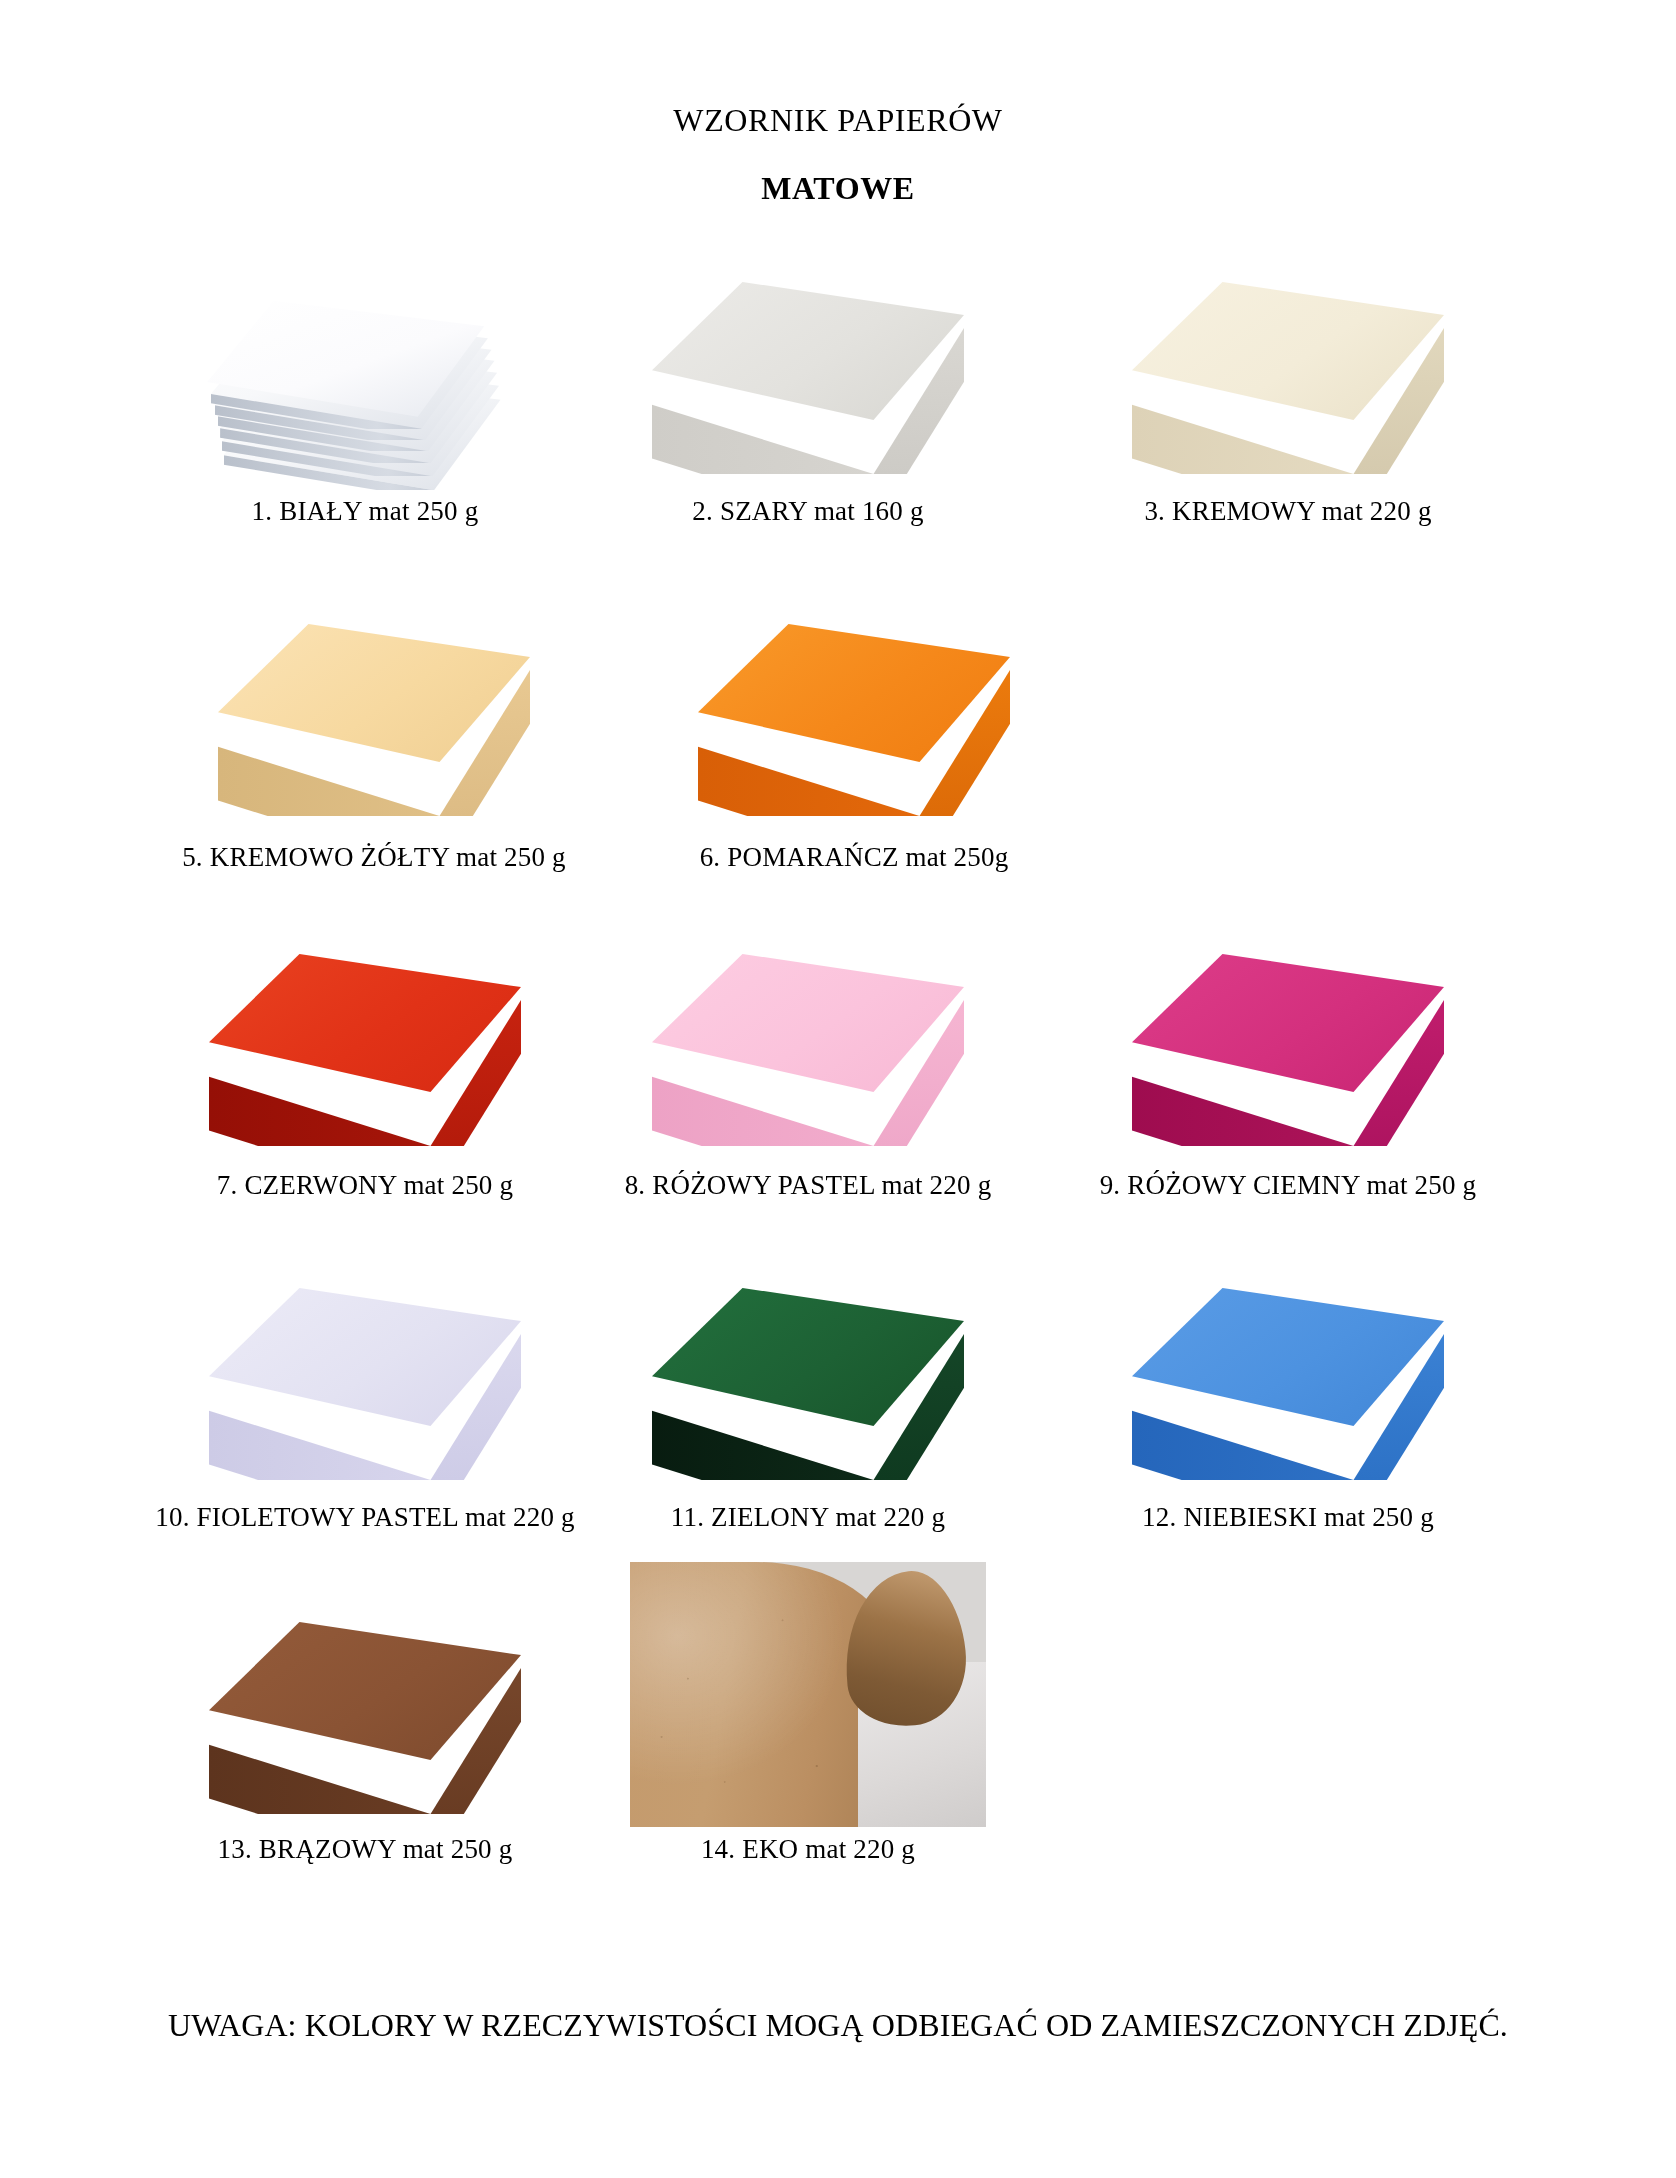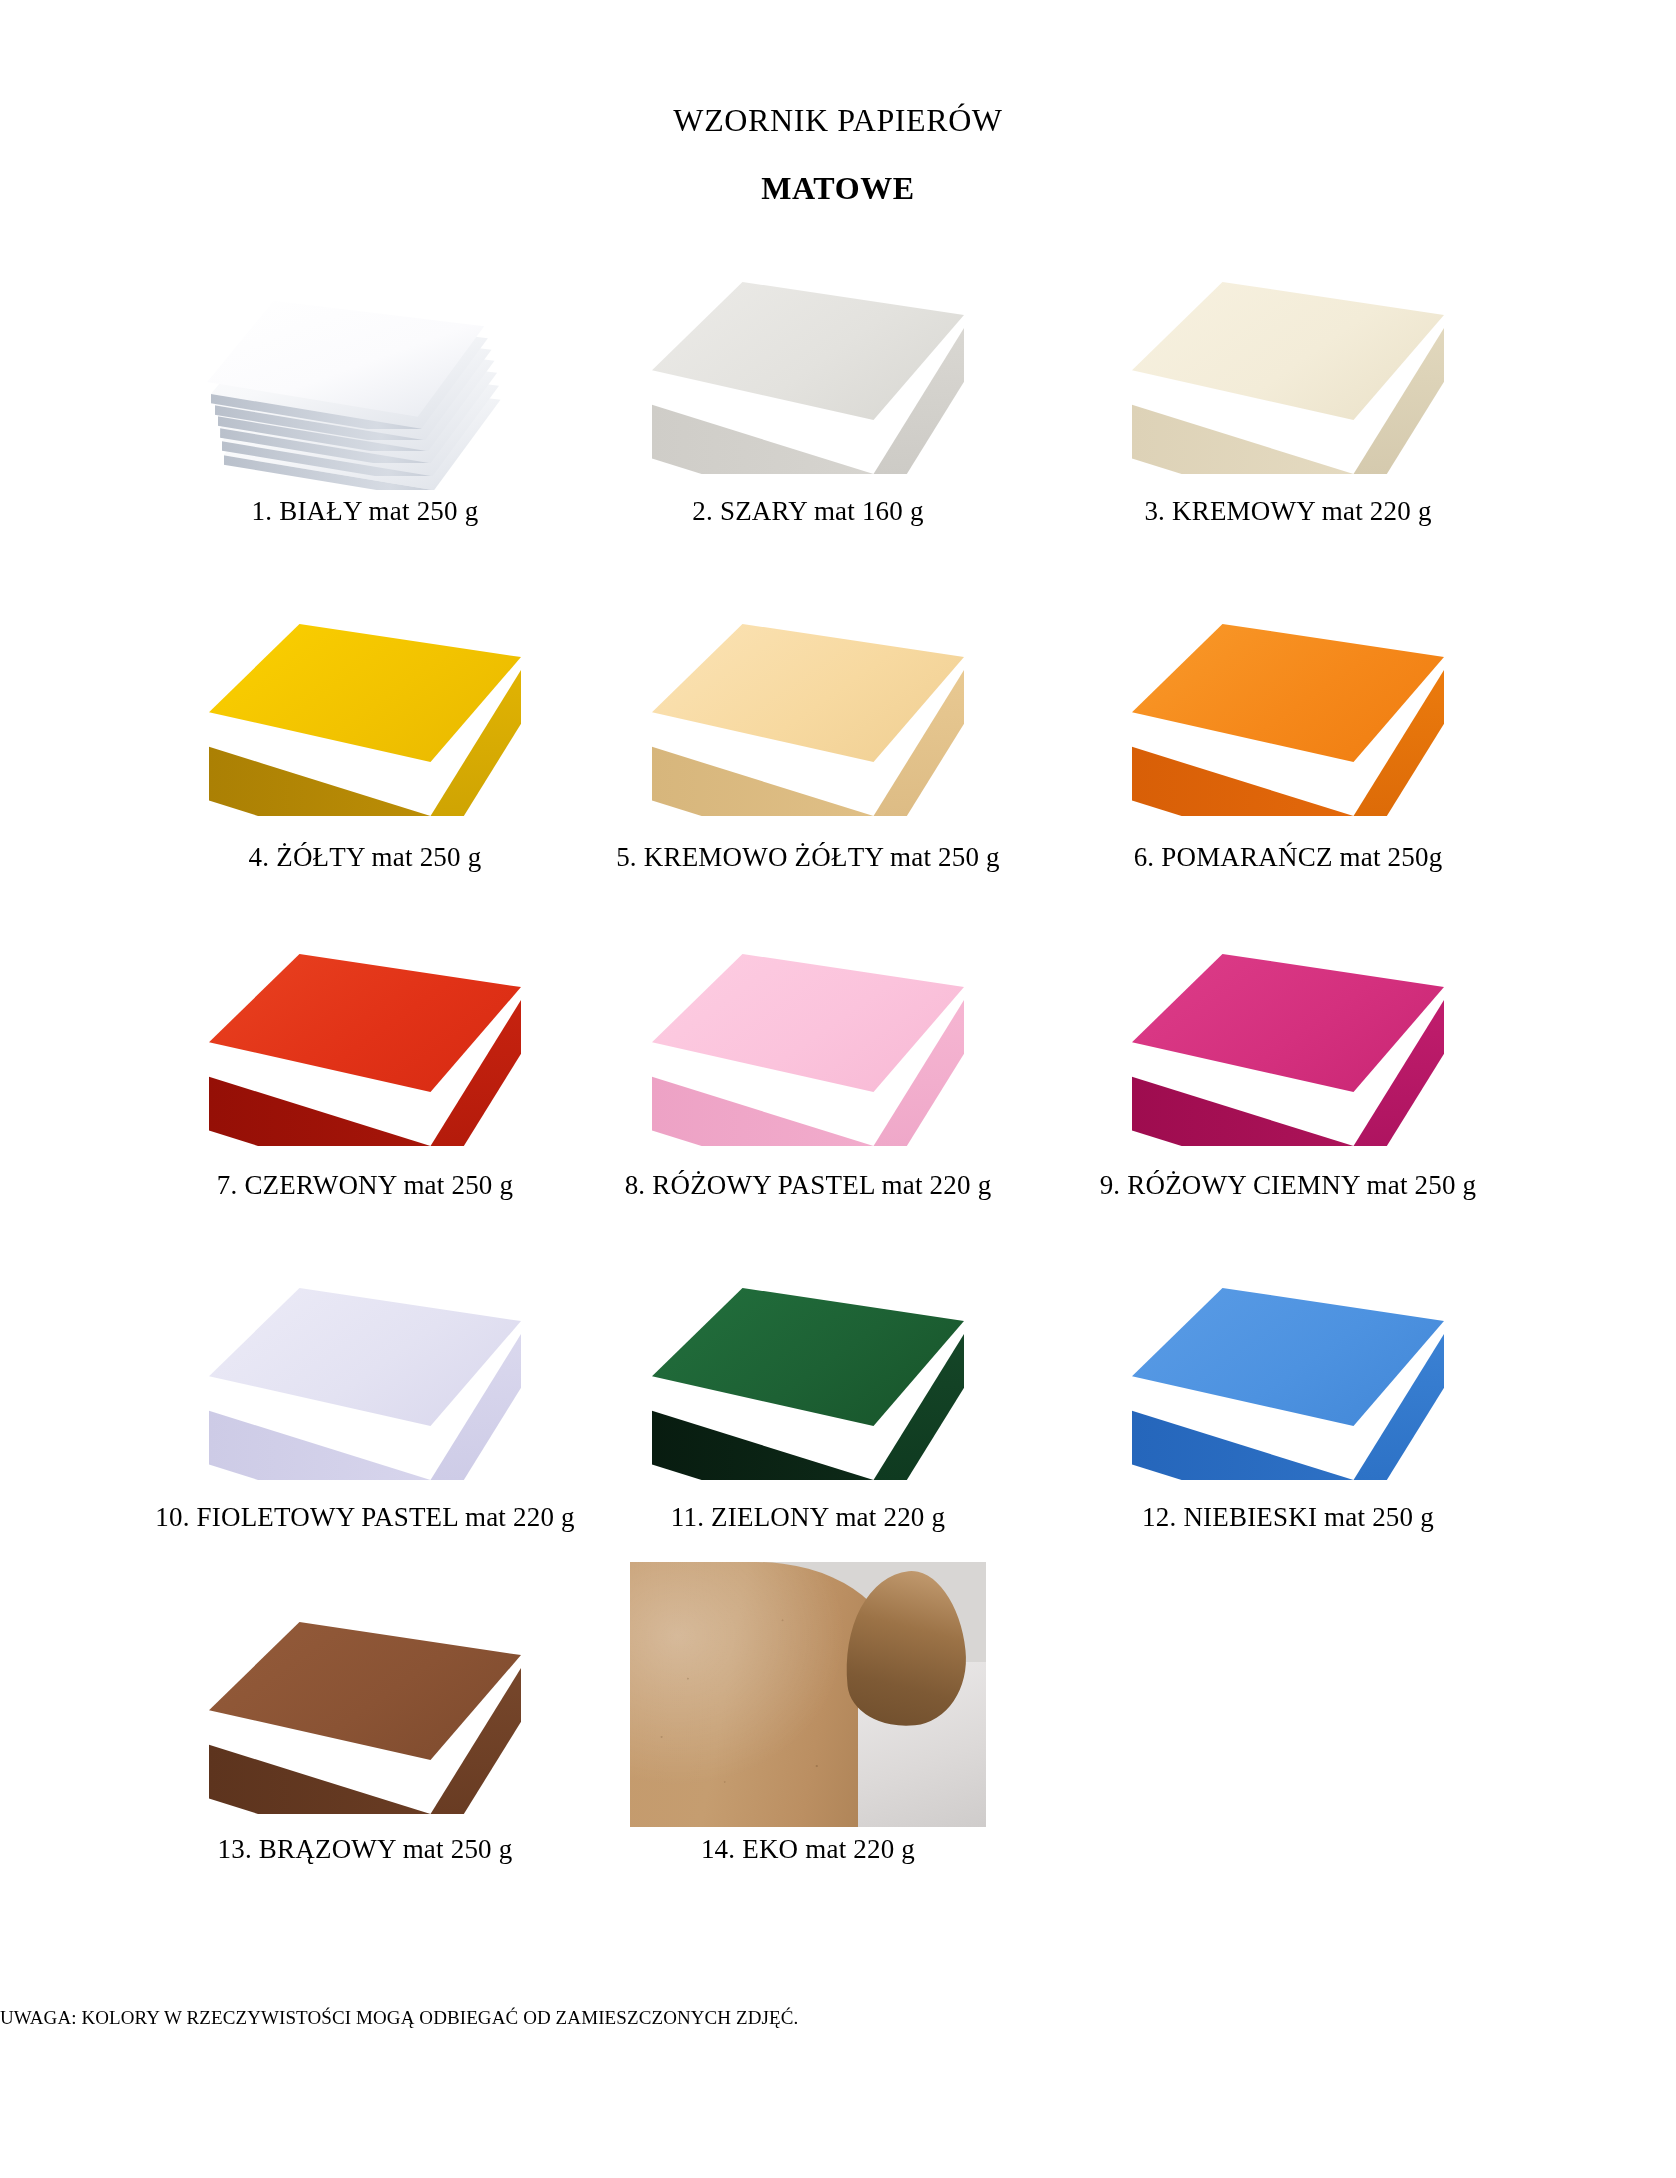--- a/index.html
+++ b/index.html
@@ -176,21 +176,22 @@
       radial-gradient(circle at 12% 66%, rgba(90,60,30,0.20) 0.6px, transparent 1.4px);
     border-radius: 0 52% 0 0 / 0 34% 0 0;
   }
 
   
   .footer-note {
     position: absolute;
     top: 2007px;
     left: 0;
     width: 100%;
-    font-size: 19px;
+    text-align: center;
+    font-size: 32px;
     letter-spacing: 0.1px;
     white-space: nowrap;
   }
 </style>
 </head>
 <body>
 
 <div class="page">
 
   <h1 class="title-main">WZORNIK PAPIERÓW</h1>
@@ -237,30 +238,20 @@
             <span class="top" style="background:linear-gradient(145deg,#f7f1e0 0%,#f3ecd8 55%,#e9e0c7 100%);"></span>
             <span class="front" style="background:linear-gradient(90deg,#ddd2b7 0%,#e7ddc4 100%);"></span>
             <span class="side" style="background:linear-gradient(180deg,#e5dcc2 0%,#d5caae 100%);"></span>
           </div>
         </div>
         <div class="caption">3. KREMOWY mat 220 g</div>
       </div>
     </div>
 
     <div class="row" style="height:346px;">
-      <div class="cell" style="width:434px;">
-        <div class="cell-img" style="height:286px;">
-          <div class="ream" style="margin-bottom:26px;">
-            <span class="top" style="background:linear-gradient(145deg,#fbd000 0%,#f2c300 55%,#e8b800 100%);"></span>
-            <span class="front" style="background:linear-gradient(90deg,#ab8004 0%,#c29307 100%);"></span>
-            <span class="side" style="background:linear-gradient(180deg,#e6b803 0%,#cfa403 100%);"></span>
-          </div>
-        </div>
-        <div class="caption">4. ŻÓŁTY mat 250 g</div>
-      </div>
 
       <div class="cell" style="width:452px;">
         <div class="cell-img" style="height:286px;">
           <div class="ream" style="margin-bottom:26px;">
             <span class="top" style="background:linear-gradient(145deg,#fbe3b5 0%,#f7d9a0 55%,#efce92 100%);"></span>
             <span class="front" style="background:linear-gradient(90deg,#d7b67c 0%,#e3c38a 100%);"></span>
             <span class="side" style="background:linear-gradient(180deg,#eccd96 0%,#ddbc85 100%);"></span>
           </div>
         </div>
         <div class="caption">5. KREMOWO ŻÓŁTY mat 250 g</div>

